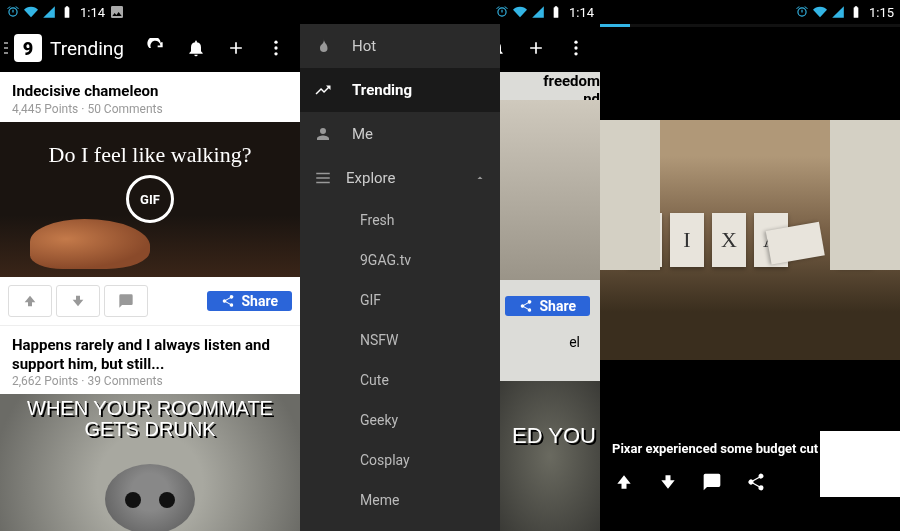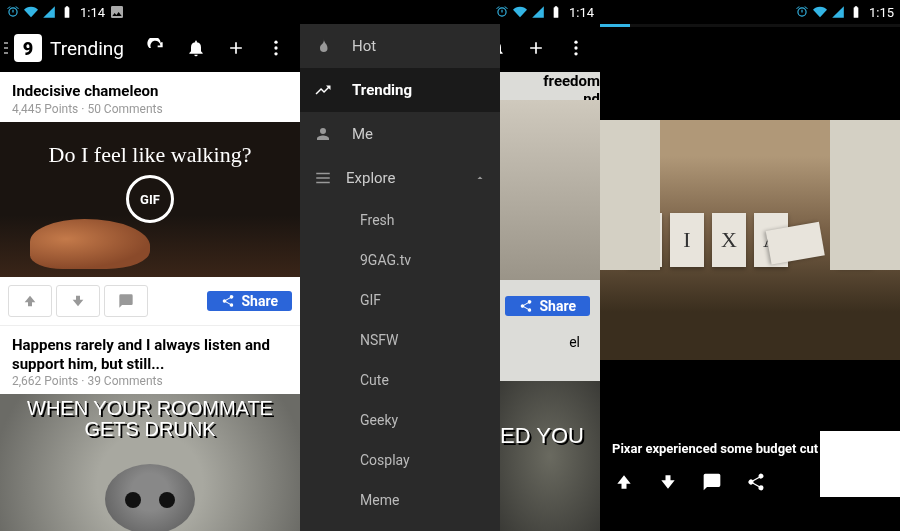--- a/index.html
+++ b/index.html
@@ -38,21 +38,21 @@
 .drawer-item { display: flex; align-items: center; height: 44px; padding: 0 14px; color: #ccc; font-size: 15px; gap: 20px; }
 .drawer-item svg { width: 18px; height: 18px; fill: #999; }
 .drawer-item.selected { background: #1a1a1a; color: #fff; font-weight: 700; }
 .drawer-item.selected svg { fill: #fff; }
 .drawer-sub { padding-left: 60px; height: 40px; display: flex; align-items: center; color: #bbb; font-size: 14px; }
 .drawer-item.explore { justify-content: space-between; }
 .drawer-item.explore .left { display: flex; align-items: flex-end; gap: 14px; }
 .s2-bg { position: absolute; top: 72px; left: 0; right: 0; bottom: 0; background: #dcdcd8; }
 .s2-bg .partial-title { position: absolute; top: 0; right: 0; font-size: 15px; font-weight: 700; color: #000; text-align: right; line-height: 1.2; }
 .s2-bg .partial-share { position: absolute; top: 224px; right: 10px; }
-.s2-bg .edyou { position: absolute; bottom: 82px; right: 16px; font-family: Impact, sans-serif; font-size: 22px; color: #fff; text-shadow: 2px 2px #000; }
+.s2-bg .edyou { position: absolute; bottom: 82px; right: 4px; font-family: Impact, sans-serif; font-size: 22px; color: #fff; text-shadow: 2px 2px #000; }
 .s2-bg .room1 { position: absolute; top: 28px; left: 200px; right: 0; height: 180px; background: linear-gradient(#cfc9bd, #9a9488); }
 .s2-bg .meme2 { position: absolute; bottom: 0; left: 200px; right: 0; height: 150px; background: radial-gradient(#6a6a60, #3a3a36); }
 
 .s3 .progress { height: 3px; background: #111; }
 .s3 .progress .bar { height: 3px; width: 30px; background: #33b5e5; }
 .s3 .detail-image { position: absolute; top: 120px; left: 0; right: 0; height: 240px; background: linear-gradient(#b09878 15%, #7a6248 45%, #3a2e1e 80%); display: flex; align-items: center; justify-content: center; gap: 8px; }
 .s3 .letter-card { width: 34px; height: 54px; background: #e8e4dc; display: flex; align-items: center; justify-content: center; font-family: 'Comic Sans MS', cursive; font-size: 22px; color: #333; box-shadow: 0 2px 4px rgba(0,0,0,0.3); }
 .s3 .door { position: absolute; top: 0; bottom: 90px; background: #d4d0c4; }
 .s3 .door.left { left: 0; width: 60px; }
 .s3 .door.right { right: 0; width: 70px; }

